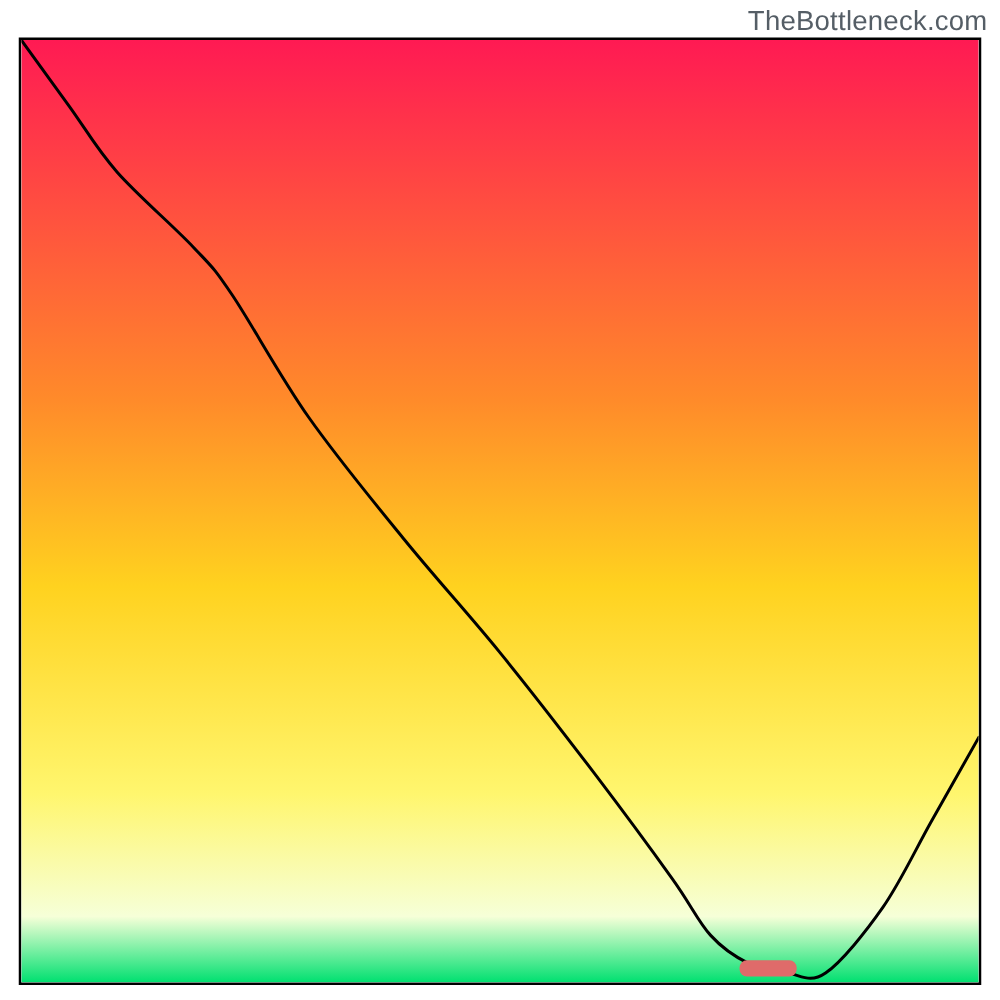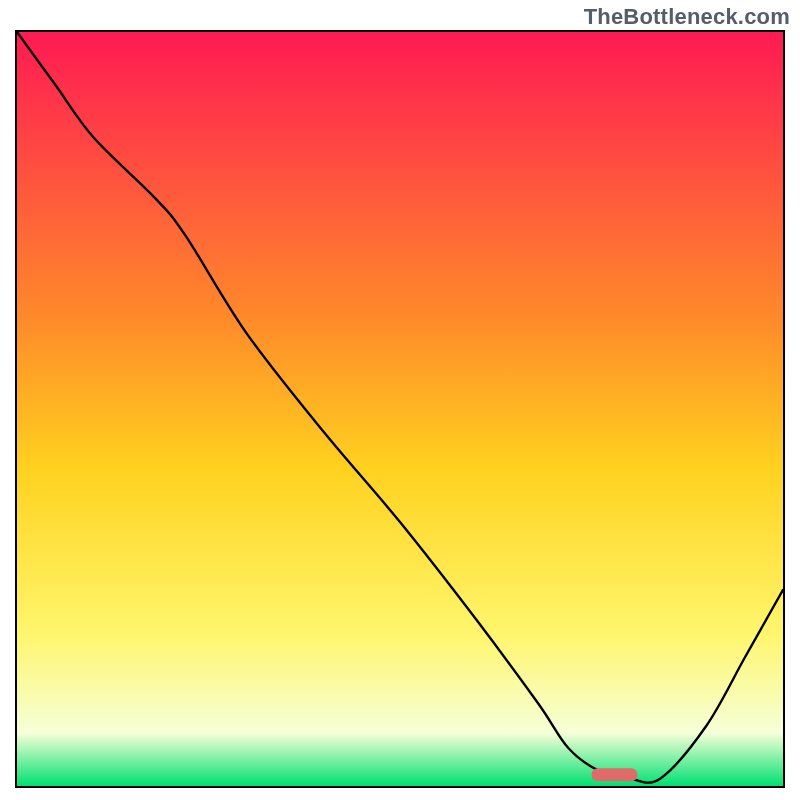--- a/index.html
+++ b/index.html
@@ -14,21 +14,21 @@
     position: relative;
     width: 800px;
     height: 800px;
     box-sizing: border-box;
   }
   .watermark {
     position: absolute;
     top: 4px;
     right: 10px;
     font-size: 22px;
-    font-weight: bold;
+    font-weight: normal;
     color: #555e66;
     letter-spacing: 0.2px;
   }
   .plot-area {
     position: absolute;
     left: 15px;
     top: 30px;
     width: 770px;
     height: 758px;
     border: 2px solid #000;

